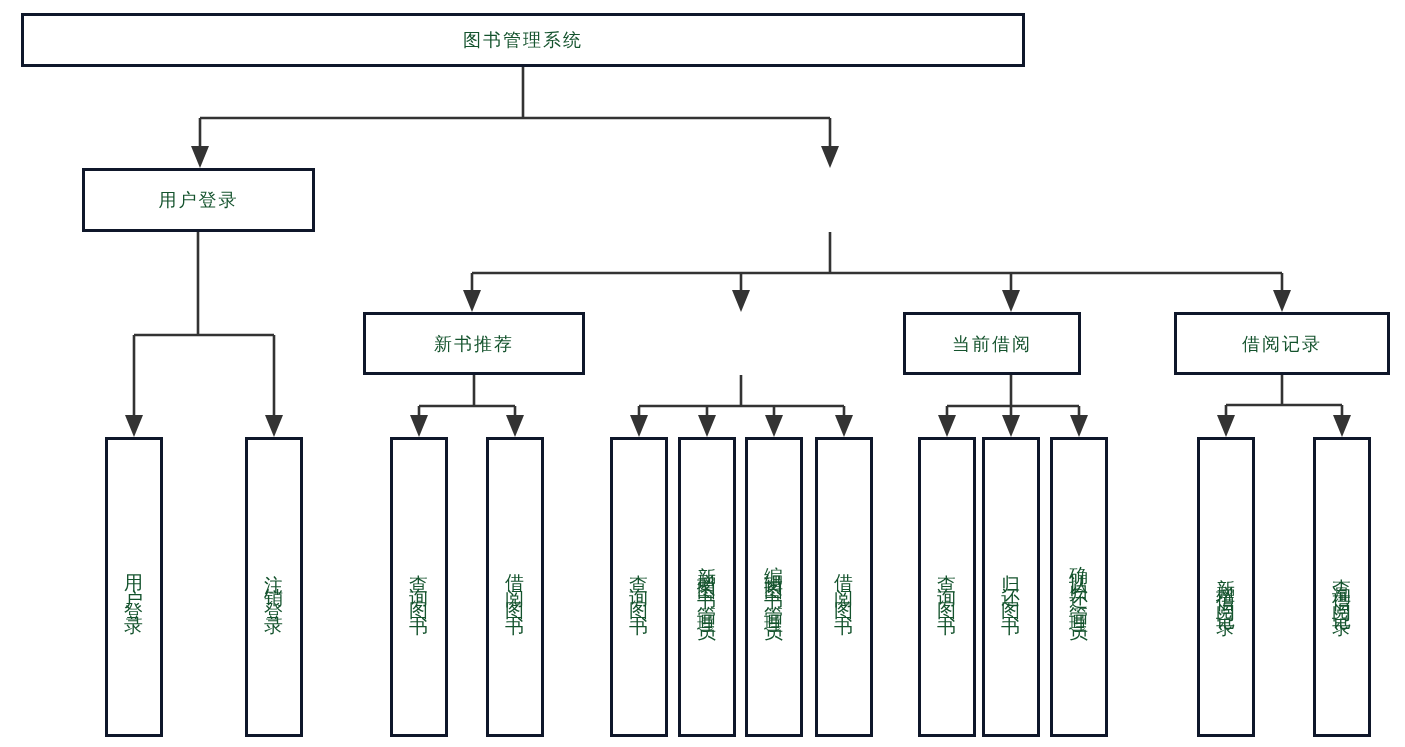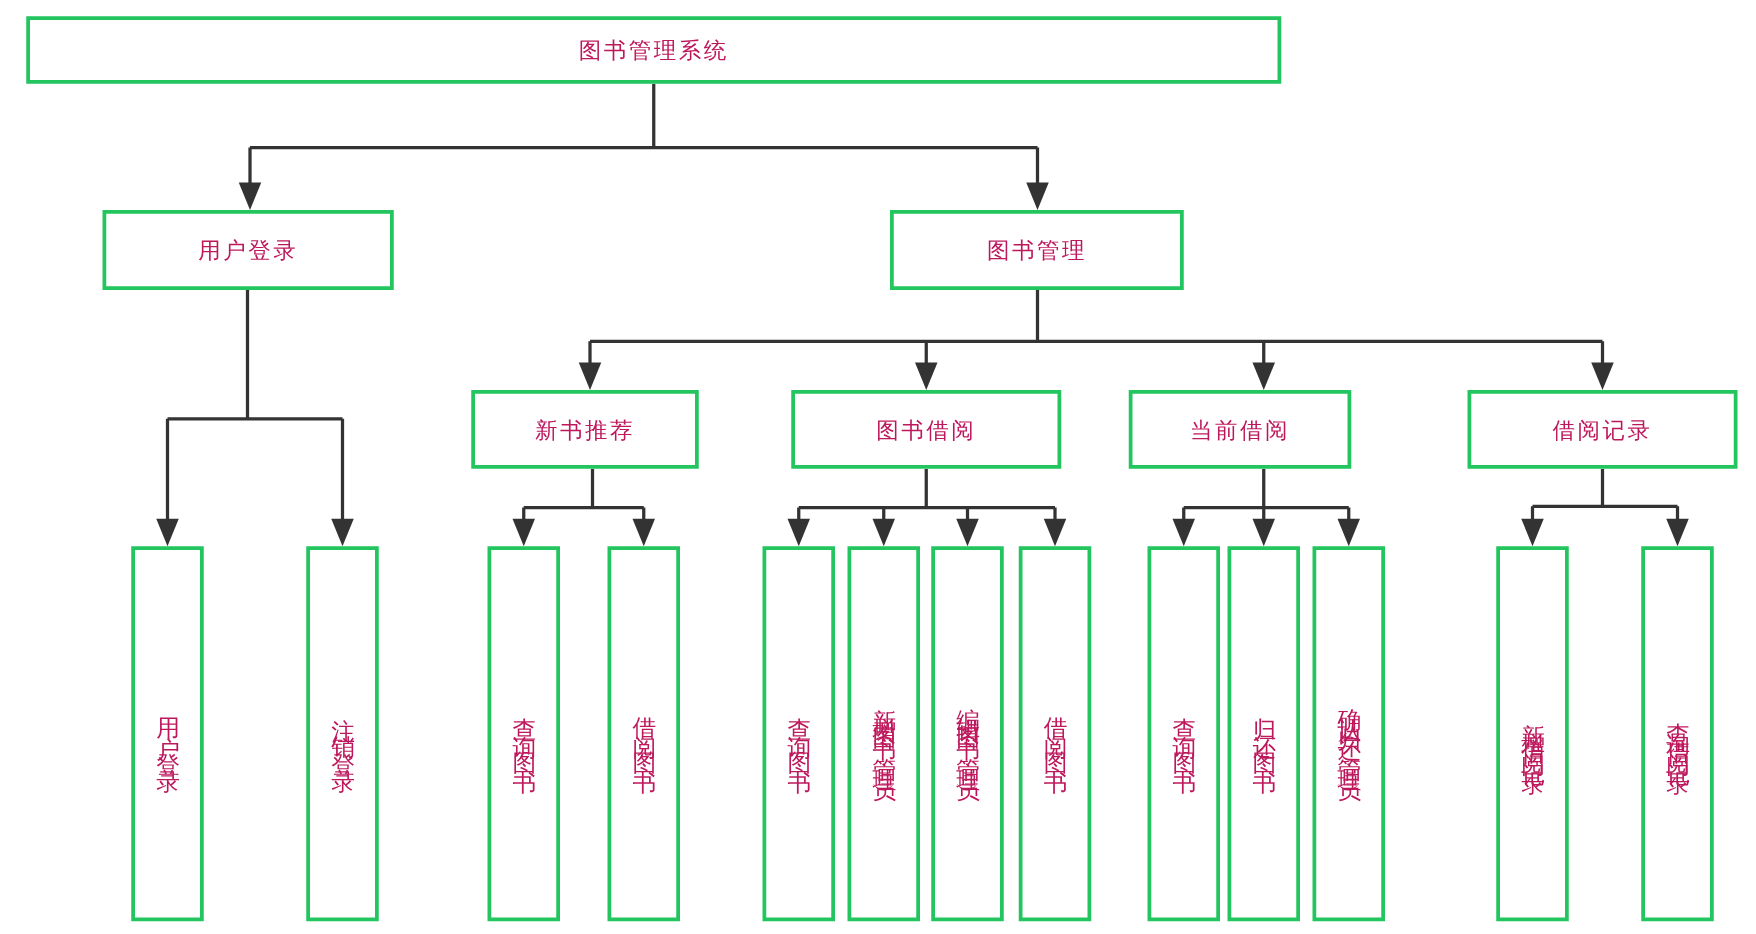--- a/index.html
+++ b/index.html
@@ -12,26 +12,26 @@
     overflow: hidden;
   }
   .connectors {
     position: absolute;
     left: 0; top: 0;
     width: 1405px; height: 747px;
   }
   .node {
     position: absolute;
     box-sizing: border-box;
-    border: 3px solid #22c55e;
+    border: 3px solid #0f172a;
     background: #ffffff;
     display: flex;
     align-items: center;
     justify-content: center;
-    color: #be185d;
+    color: #14532d;
   }
   .hnode { font-size: 18px; letter-spacing: 2px; }
   .root  { font-size: 18px; }
   .leaf  {
     width: 58px;
     height: 300px;
     top: 437px;
   }
   .leaf .vtext {
     writing-mode: vertical-rl;
@@ -104,29 +104,23 @@
     </g>
   </svg>
 
   <div class="node hnode root" style="left:21px; top:13px; width:1004px; height:54px;">
     <span>图书管理系统</span>
   </div>
 
   <div class="node hnode" style="left:82px; top:168px; width:233px; height:64px;">
     <span>用户登录</span>
   </div>
-  <div class="node hnode" style="left:712px; top:168px; width:235px; height:64px;">
-    <span>图书管理</span>
-  </div>
 
-  <div class="node hnode" style="left:377px; top:312px; width:182px; height:63px;">
+  <div class="node hnode" style="left:363px; top:312px; width:222px; height:63px;">
     <span>新书推荐</span>
-  </div>
-  <div class="node hnode" style="left:633px; top:312px; width:216px; height:63px;">
-    <span>图书借阅</span>
   </div>
   <div class="node hnode" style="left:903px; top:312px; width:178px; height:63px;">
     <span>当前借阅</span>
   </div>
   <div class="node hnode" style="left:1174px; top:312px; width:216px; height:63px;">
     <span>借阅记录</span>
   </div>
 
   <div class="node leaf spread" style="left:105px;">
     <span class="vtext">用户登录</span>

